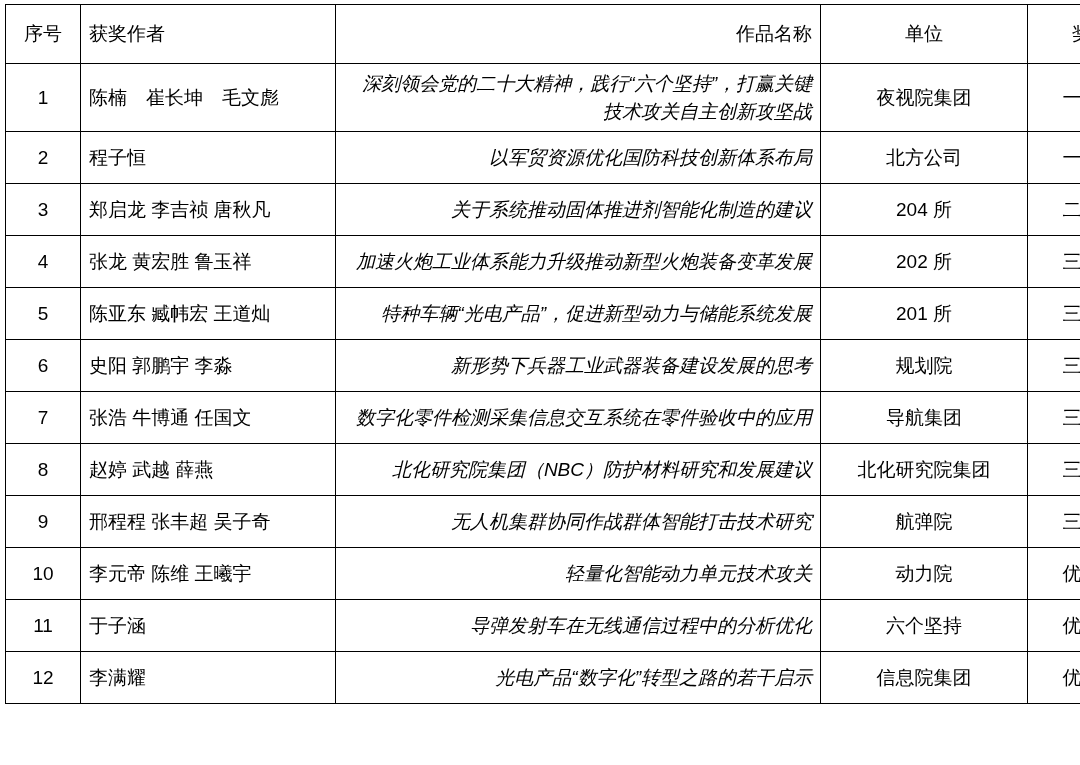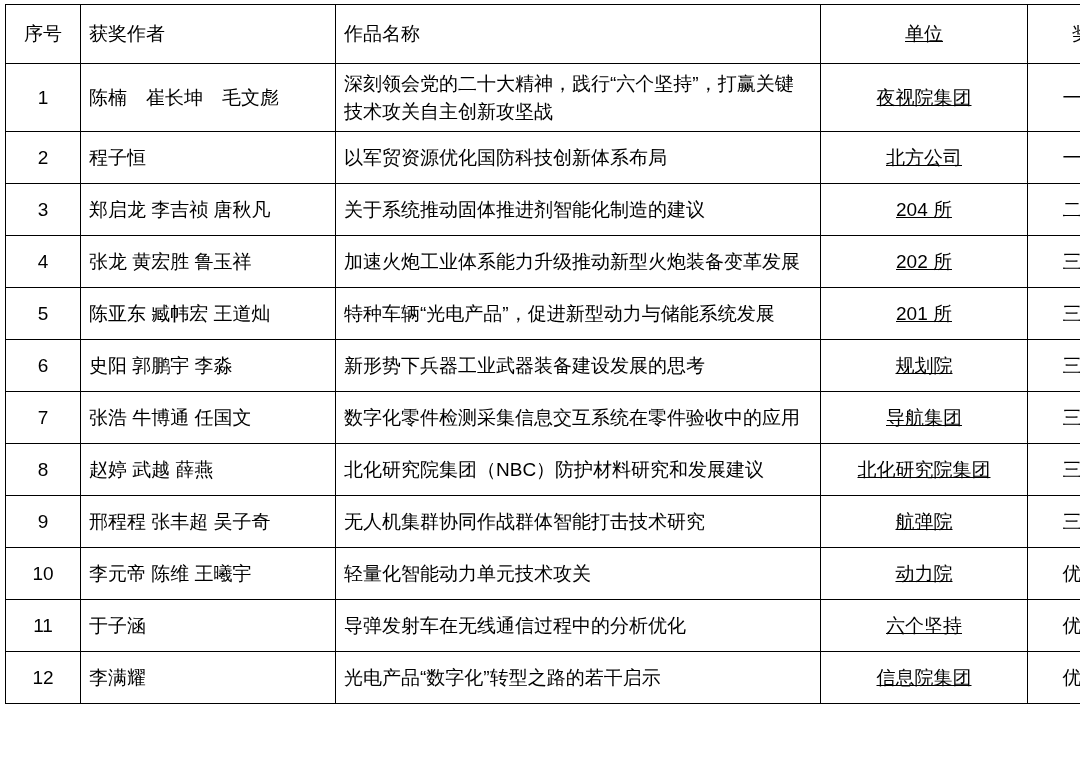--- a/index.html
+++ b/index.html
@@ -31,38 +31,38 @@
     padding: 6px 8px;
     font-size: 19px;
     font-weight: normal;
     line-height: 1.45;
     vertical-align: middle;
     font-family: "Liberation Sans", sans-serif;
   }
   .col-no      { width: 58px;  text-align: center; }
   .col-authors { width: 238px; text-align: left; }
   .col-title   { width: 468px; text-align: left; }
-  .col-unit    { width: 190px; text-align: center; text-decoration: underline; }
+  .col-unit    { width: 190px; text-align: center; }
   .col-award   { width: 110px; text-align: center; }
 
   thead td { text-align: center; height: 46px; }
 
   tbody tr { height: 52px; }
-  tbody td.col-title { text-align: left; }
+  tbody td.col-title { text-align: right; font-style: italic; }
 </style>
 </head>
 <body>
 
 <div class="sheet">
   <table class="award-table">
     <thead>
       <tr>
         <td class="col-no">序号</td>
         <td class="col-authors">获奖作者</td>
-        <td class="col-title" style="text-align:left">作品名称</td>
+        <td class="col-title" style="text-align:right">作品名称</td>
         <td class="col-unit">单位</td>
         <td class="col-award">奖项</td>
       </tr>
     </thead>
     <tbody>
       <tr>
         <td class="col-no">1</td>
         <td class="col-authors">陈楠　崔长坤　毛文彪</td>
         <td class="col-title">深刻领会党的二十大精神，践行“六个坚持”，打赢关键技术攻关自主创新攻坚战</td>
         <td class="col-unit">夜视院集团</td>

